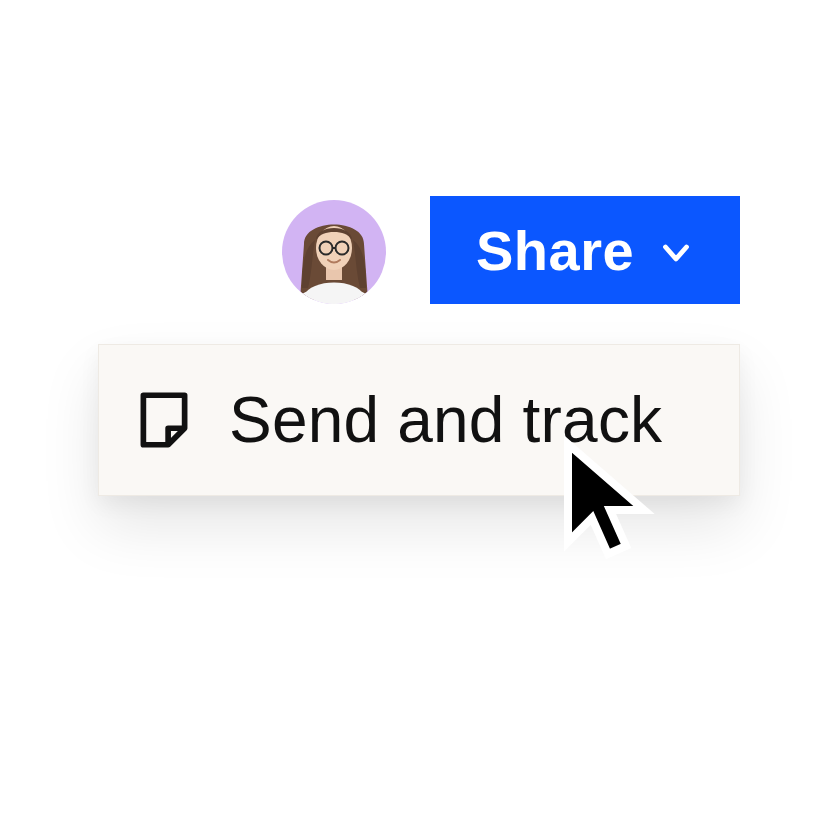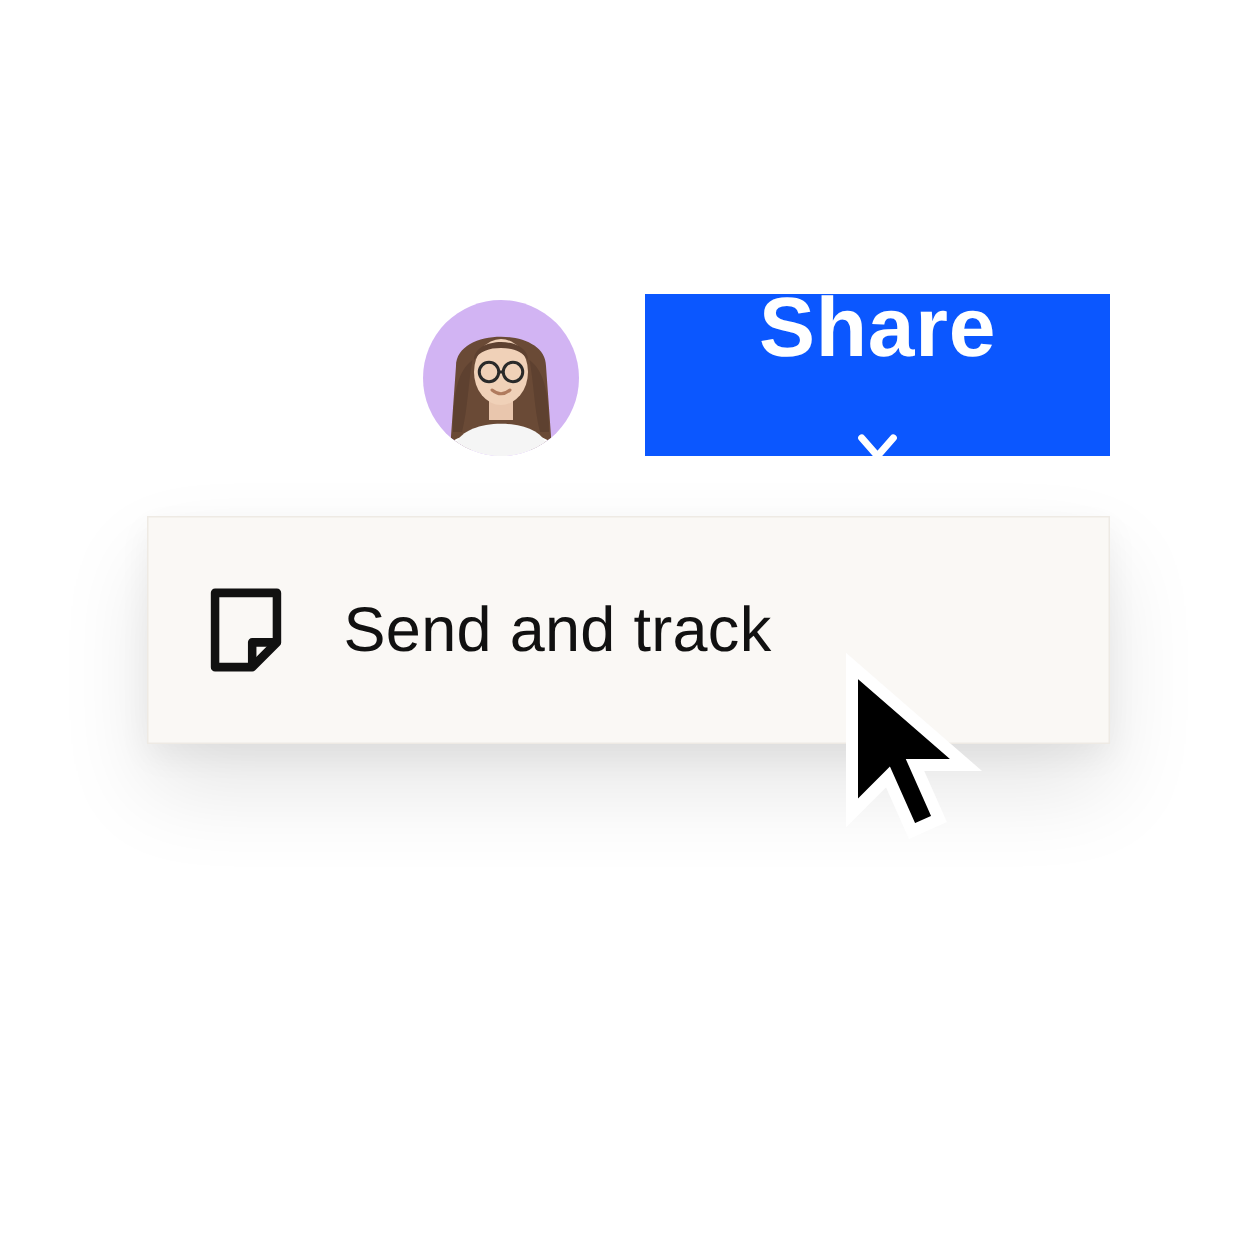--- a/index.html
+++ b/index.html
@@ -42,21 +42,20 @@
     background: #0b57ff;
     color: #ffffff;
     display: flex;
     align-items: center;
     justify-content: center;
     gap: 24px;
     font-size: 56px;
     font-weight: 600;
     letter-spacing: 0.5px;
     cursor: pointer;
-    flex-direction: column;
   }
   .share-btn .chev {
     display:flex;
     align-items:center;
     justify-content:center;
     margin-top:6px;
   }
 
   
   .menu {
@@ -72,21 +71,21 @@
     align-items: center;
     cursor: pointer;
   }
   .menu .icon-wrap {
     width: 130px;
     display:flex;
     align-items:center;
     justify-content:center;
   }
   .menu .label {
-    font-size: 42px;
+    font-size: 64px;
     color: #111111;
     font-weight: 400;
     letter-spacing: 0.2px;
   }
 
   
   .cursor {
     position: absolute;
     top: 434px;
     left: 548px;

